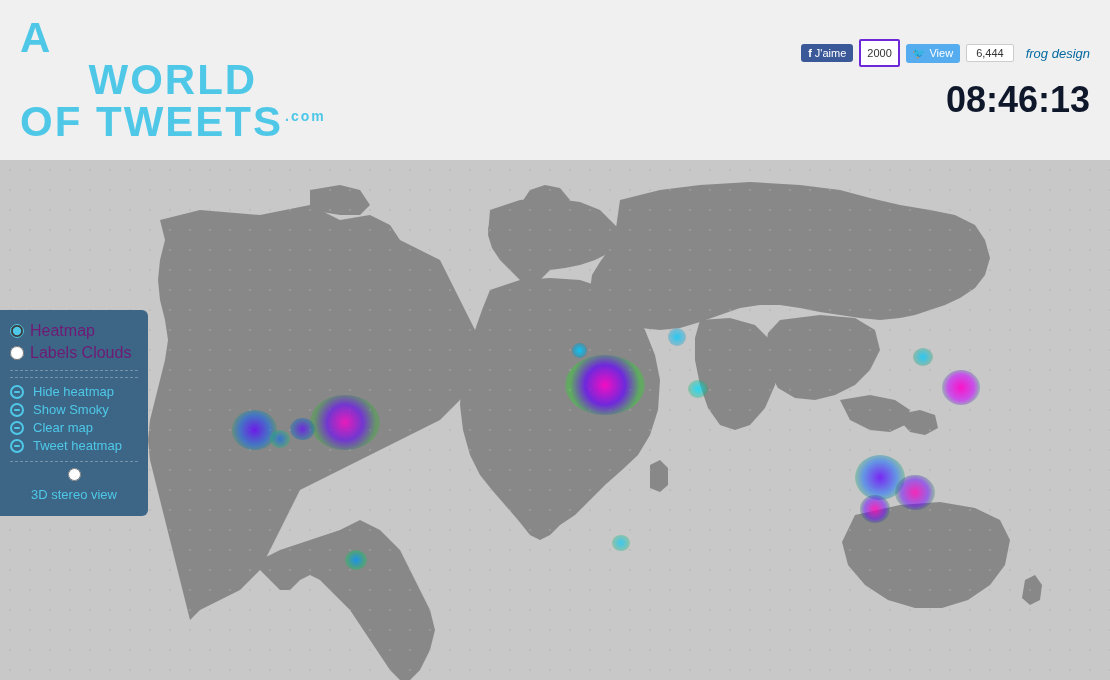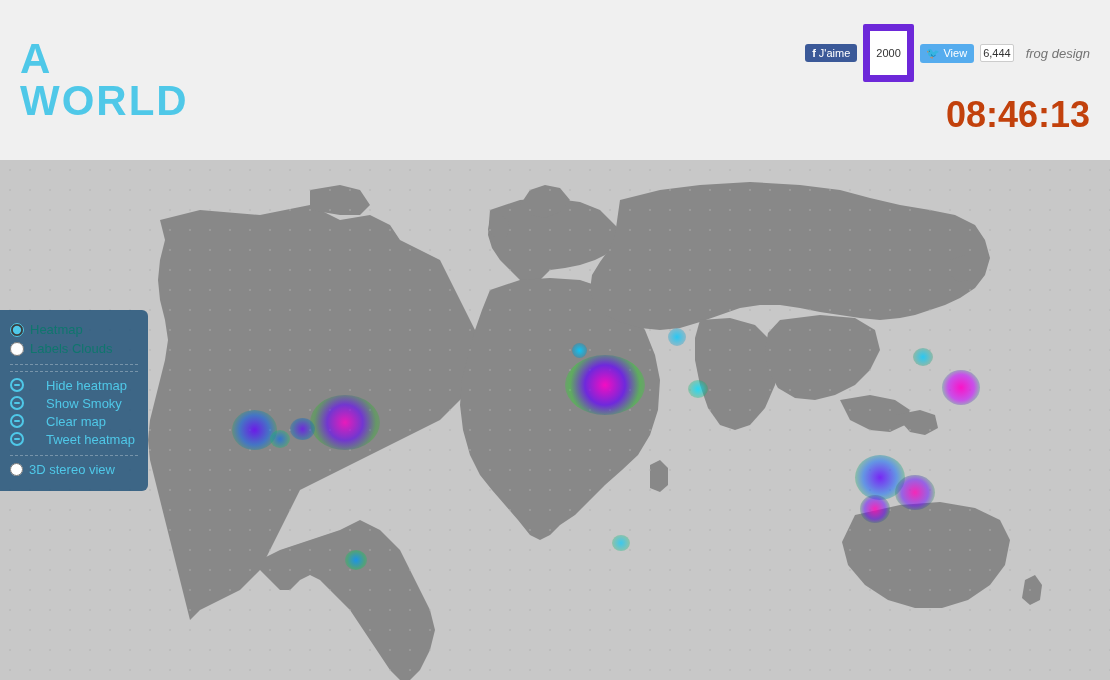--- a/index.html
+++ b/index.html
@@ -77,64 +77,64 @@
       padding: 3px 7px;
       border-radius: 3px;
       display: flex;
       align-items: center;
       gap: 3px;
     }
     .fb-count {
       background: white;
       color: #333;
       font-size: 11px;
-      padding: 16px 6px;
-      border: 7px solid #6d28d9;
+      padding: 6px 6px;
+      border: 2px solid #6d28d9;
       border-radius: 2px;
     }
     .tw-btn {
       background: #55acee;
       color: white;
       font-size: 11px;
       padding: 3px 7px;
       border-radius: 3px;
       display: flex;
       align-items: center;
       gap: 3px;
     }
     .tw-count {
       background: white;
       color: #333;
       font-size: 11px;
-      padding: 2px 2px;
+      padding: 2px 9px;
       border: 1px solid #ccc;
       border-radius: 2px;
     }
     .frog-logo {
       font-size: 13px;
       color: #555;
       font-style: italic;
       margin-left: 6px;
     }
     .frog-design {
-      color: #737373;
+      color: #0369a1;
       font-size: 13px;
     }
 
     #datetime {
       text-align: right;
     }
     .date-text {
       font-size: 28px;
       color: #6a5acd;
       font-weight: bold;
     }
     .time-text {
       font-size: 36px;
-      color: #c2410c;
+      color: #0f172a;
       font-weight: bold;
     }
 
     
     #map-container {
       position: relative;
       width: 100%;
       height: 520px;
       background: #d0d0d0;
       overflow: hidden;
@@ -175,28 +175,28 @@
       margin-bottom: 4px;
     }
 
     .radio-row input[type="radio"] {
       accent-color: #4fc8e8;
       width: 14px;
       height: 14px;
     }
 
     .radio-label {
-      color: #0f766e;
-      font-size: 13px;
+      color: #701a75;
+      font-size: 16px;
     }
 
     .action-row {
       display: flex;
-      align-items: flex-start;
-      gap: 22px;
+      align-items: flex-end;
+      gap: 9px;
       margin-bottom: 3px;
       cursor: pointer;
     }
 
     .action-icon {
       width: 14px;
       height: 14px;
       border: 2px solid #4fc8e8;
       border-radius: 50%;
       display: inline-flex;
@@ -217,20 +217,21 @@
     .action-label {
       color: #4fc8e8;
       font-size: 13px;
     }
 
     .stereo-row {
       display: flex;
       align-items: center;
       gap: 6px;
       margin-top: 4px;
+      flex-direction: column;
     }
     .stereo-row input[type="radio"] {
       accent-color: #4fc8e8;
     }
     .stereo-label {
       color: #4fc8e8;
       font-size: 13px;
     }
 
     
@@ -244,20 +245,23 @@
       z-index: 1;
     }
   </style>
 </head>
 <body>
 
 <div id="header">
   <div id="logo">
     <span class="logo-a">A</span>
     <span class="logo-world">WORLD</span>
+    <span class="logo-of">
+      OF TWEETS<span class="logo-com">.com</span>
+    </span>
   </div>
 
   <div id="header-right">
     <div id="social-bar">
       <div class="fb-btn">
         <span style="font-weight:bold;">f</span>
         <span>J'aime</span>
       </div>
       <div class="fb-count">2000</div>
 

